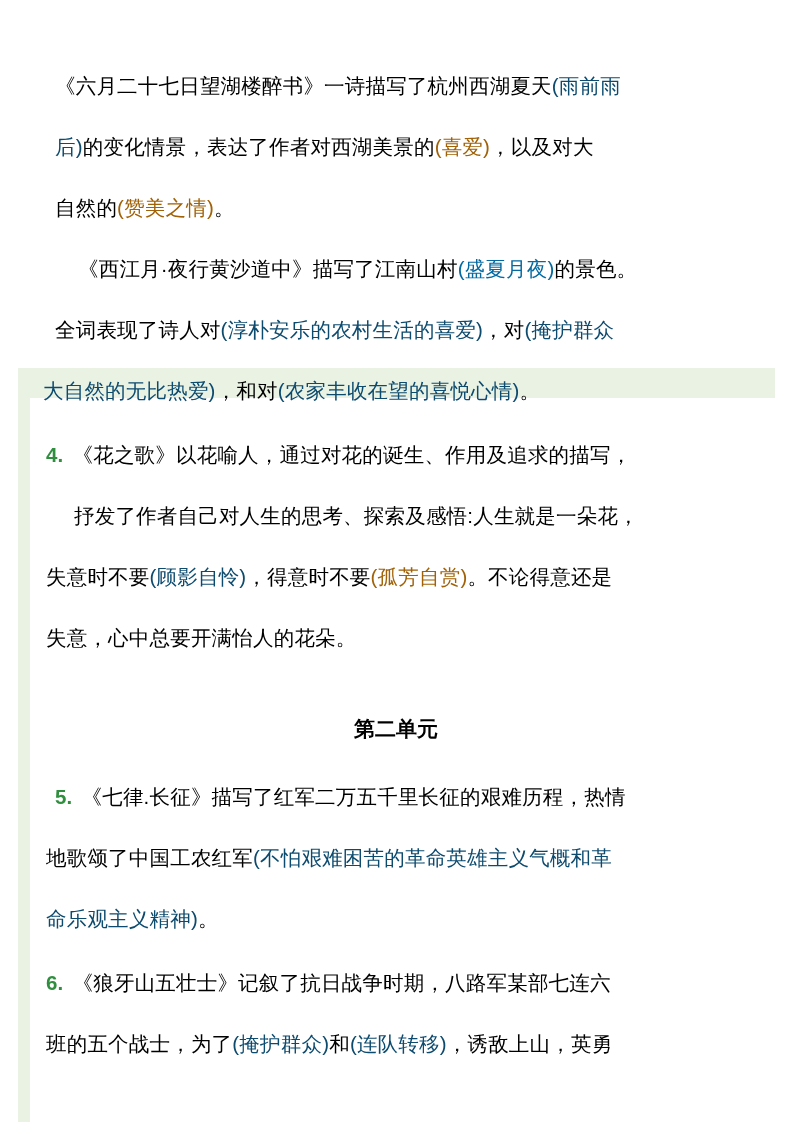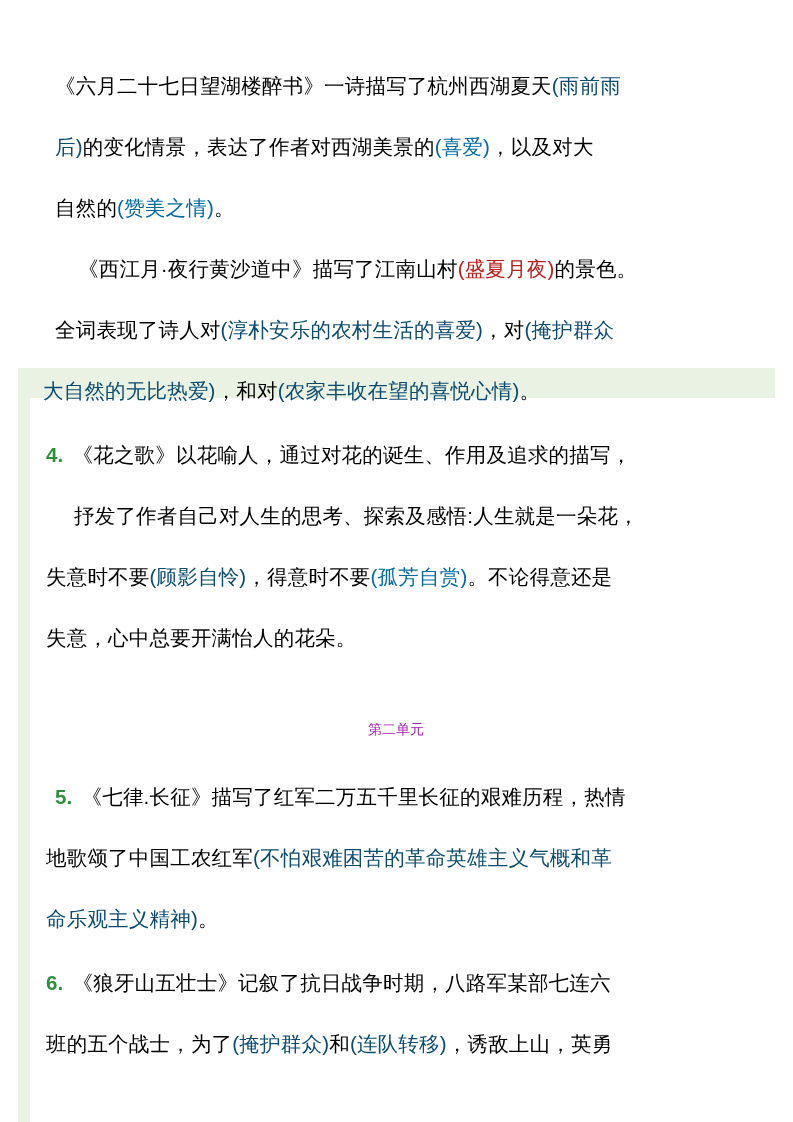--- a/index.html
+++ b/index.html
@@ -48,28 +48,28 @@
     line-height: 61px;
     color: #000000;
     text-align: justify;
     letter-spacing: 0.2px;
   }
   .blk {
     position: absolute;
     box-sizing: border-box;
   }
   .red { color: #0c4a6e; }
-  .blue { color: #0369a1; }
-  .magenta { color: #b91c1c; }
+  .blue { color: #a16207; }
+  .magenta { color: #0369a1; }
   .num-green { color: #2f8f3e; font-weight: bold; }
   .unit-title {
-    font-size: 14px;
-    font-weight: normal;
+    font-size: 21px;
+    font-weight: bold;
     text-align: center;
-    color: #a21caf;
+    color: #000000;
   }
 </style>
 </head>
 <body>
 
 <div class="page">
 
   <div class="green-panel"></div>
   <div class="white-card"></div>
 

